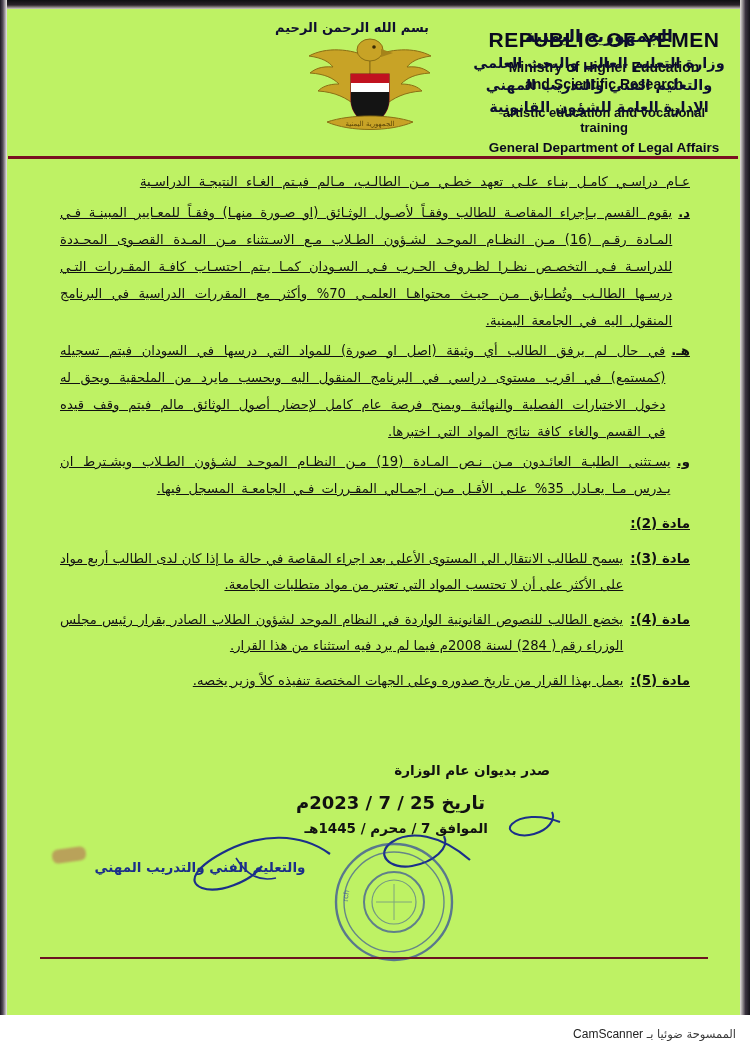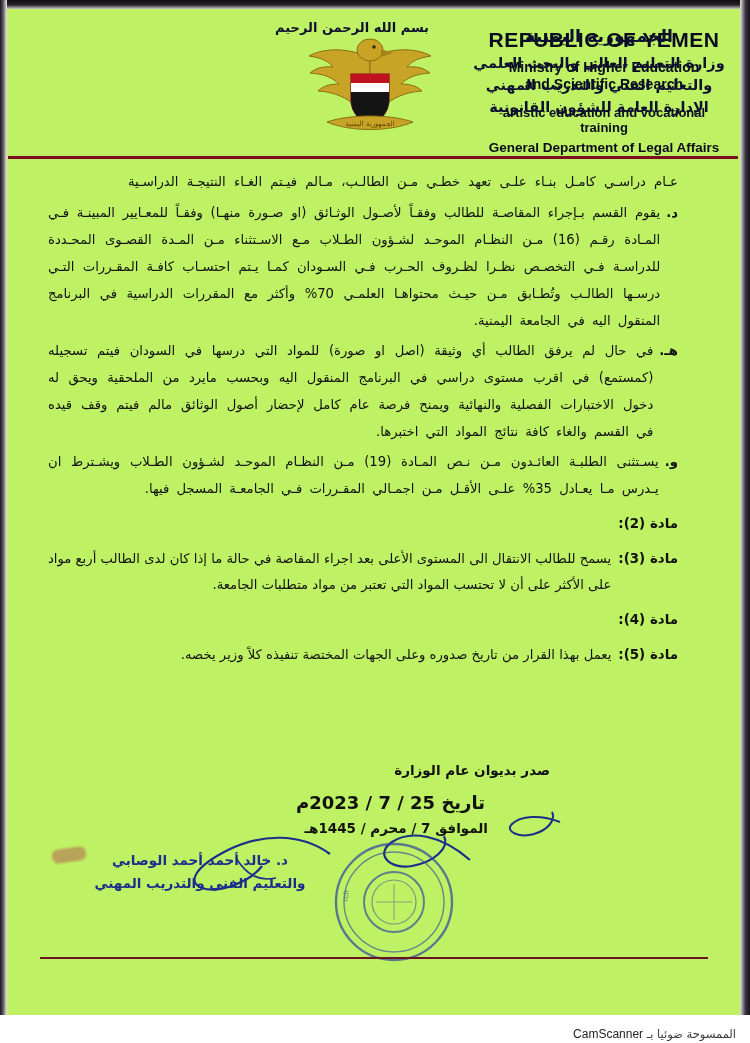--- a/index.html
+++ b/index.html
@@ -96,25 +96,26 @@
   .hdr-rule {
     position: absolute;
     left: 8px; top: 156px;
     width: 730px; height: 3px;
     background: #7a1021;
   }
 
   
   .body {
     position: absolute;
-    top: 168px; left: 48px;
+    top: 168px; left: 60px;
     width: 630px;
     direction: rtl;
     color: #111;
     font-family: "DejaVu Sans", sans-serif;
+    text-decoration: underline;
   }
   .para {
     font-size: 13.2px;
     line-height: 27px;
     text-align: justify;
     margin-bottom: 4px;
     letter-spacing: .2px;
   }
   .para.stretch { word-spacing: 4px; }
   .item {
@@ -315,20 +316,21 @@
       <div class="mk">مادة (2):</div>
     </div>
 
     <div class="maada">
       <div class="mk">مادة (3):</div>
       <div class="mt">يسمح للطالب الانتقال الى المستوى الأعلى بعد اجراء المقاصة في حالة ما إذا كان لدى الطالب أربع مواد على الأكثر على أن لا تحتسب المواد التي تعتبر من مواد متطلبات الجامعة.</div>
     </div>
 
     <div class="maada">
       <div class="mk">مادة (4):</div>
+      <div class="mt">يخضع الطالب للنصوص القانونية الواردة في النظام الموحد لشؤون الطلاب الصادر بقرار رئيس مجلس الوزراء رقم ( 284) لسنة 2008م فيما لم يرد فيه استثناء من هذا القرار.</div>
     </div>
 
     <div class="maada">
       <div class="mk">مادة (5):</div>
       <div class="mt">يعمل بهذا القرار من تاريخ صدوره وعلى الجهات المختصة تنفيذه كلاً وزير يخصه.</div>
     </div>
   </div>
 
   <div class="sig">
     <div class="issued">صدر بديوان عام الوزارة</div>
@@ -342,21 +344,20 @@
     </div>
 
     <svg class="sig-ink" viewBox="0 0 750 210">
       <path d="M560 60 C540 52 520 54 512 62 C504 70 520 76 534 72 C548 68 556 58 552 50" fill="none" stroke="#1b2f8a" stroke-width="2"></path>
       <path d="M470 98 C440 72 410 68 392 80 C374 92 390 108 412 104 C434 100 450 86 444 74" fill="none" stroke="#1b2f8a" stroke-width="2.2"></path>
       <path d="M330 92 C300 70 260 72 228 88 C196 104 186 120 202 126 C218 132 250 120 262 104" fill="none" stroke="#1b2f8a" stroke-width="2.2"></path>
       <path d="M236 96 C246 112 258 120 276 116" fill="none" stroke="#1b2f8a" stroke-width="1.6"></path>
     </svg>
 
     <div class="minister">
-      <div class="m1">د. خالد أحمد أحمد الوصابي</div>
       <div class="m3">والتعليم الفني والتدريب المهني</div>
     </div>
   </div>
 
   <svg class="stamp" viewBox="0 0 128 128">
     <circle cx="64" cy="64" r="58" fill="none" stroke="#2b3fa0" stroke-width="2.4" opacity=".8"></circle>
     <circle cx="64" cy="64" r="50" fill="none" stroke="#2b3fa0" stroke-width="1.4" opacity=".7"></circle>
     <circle cx="64" cy="64" r="30" fill="none" stroke="#2b3fa0" stroke-width="2" opacity=".75"></circle>
     <circle cx="64" cy="64" r="22" fill="none" stroke="#2b3fa0" stroke-width="1.2" opacity=".6"></circle>
     <path d="M46 64 h36 M64 46 v36" stroke="#2b3fa0" stroke-width="1" opacity=".5"></path>

